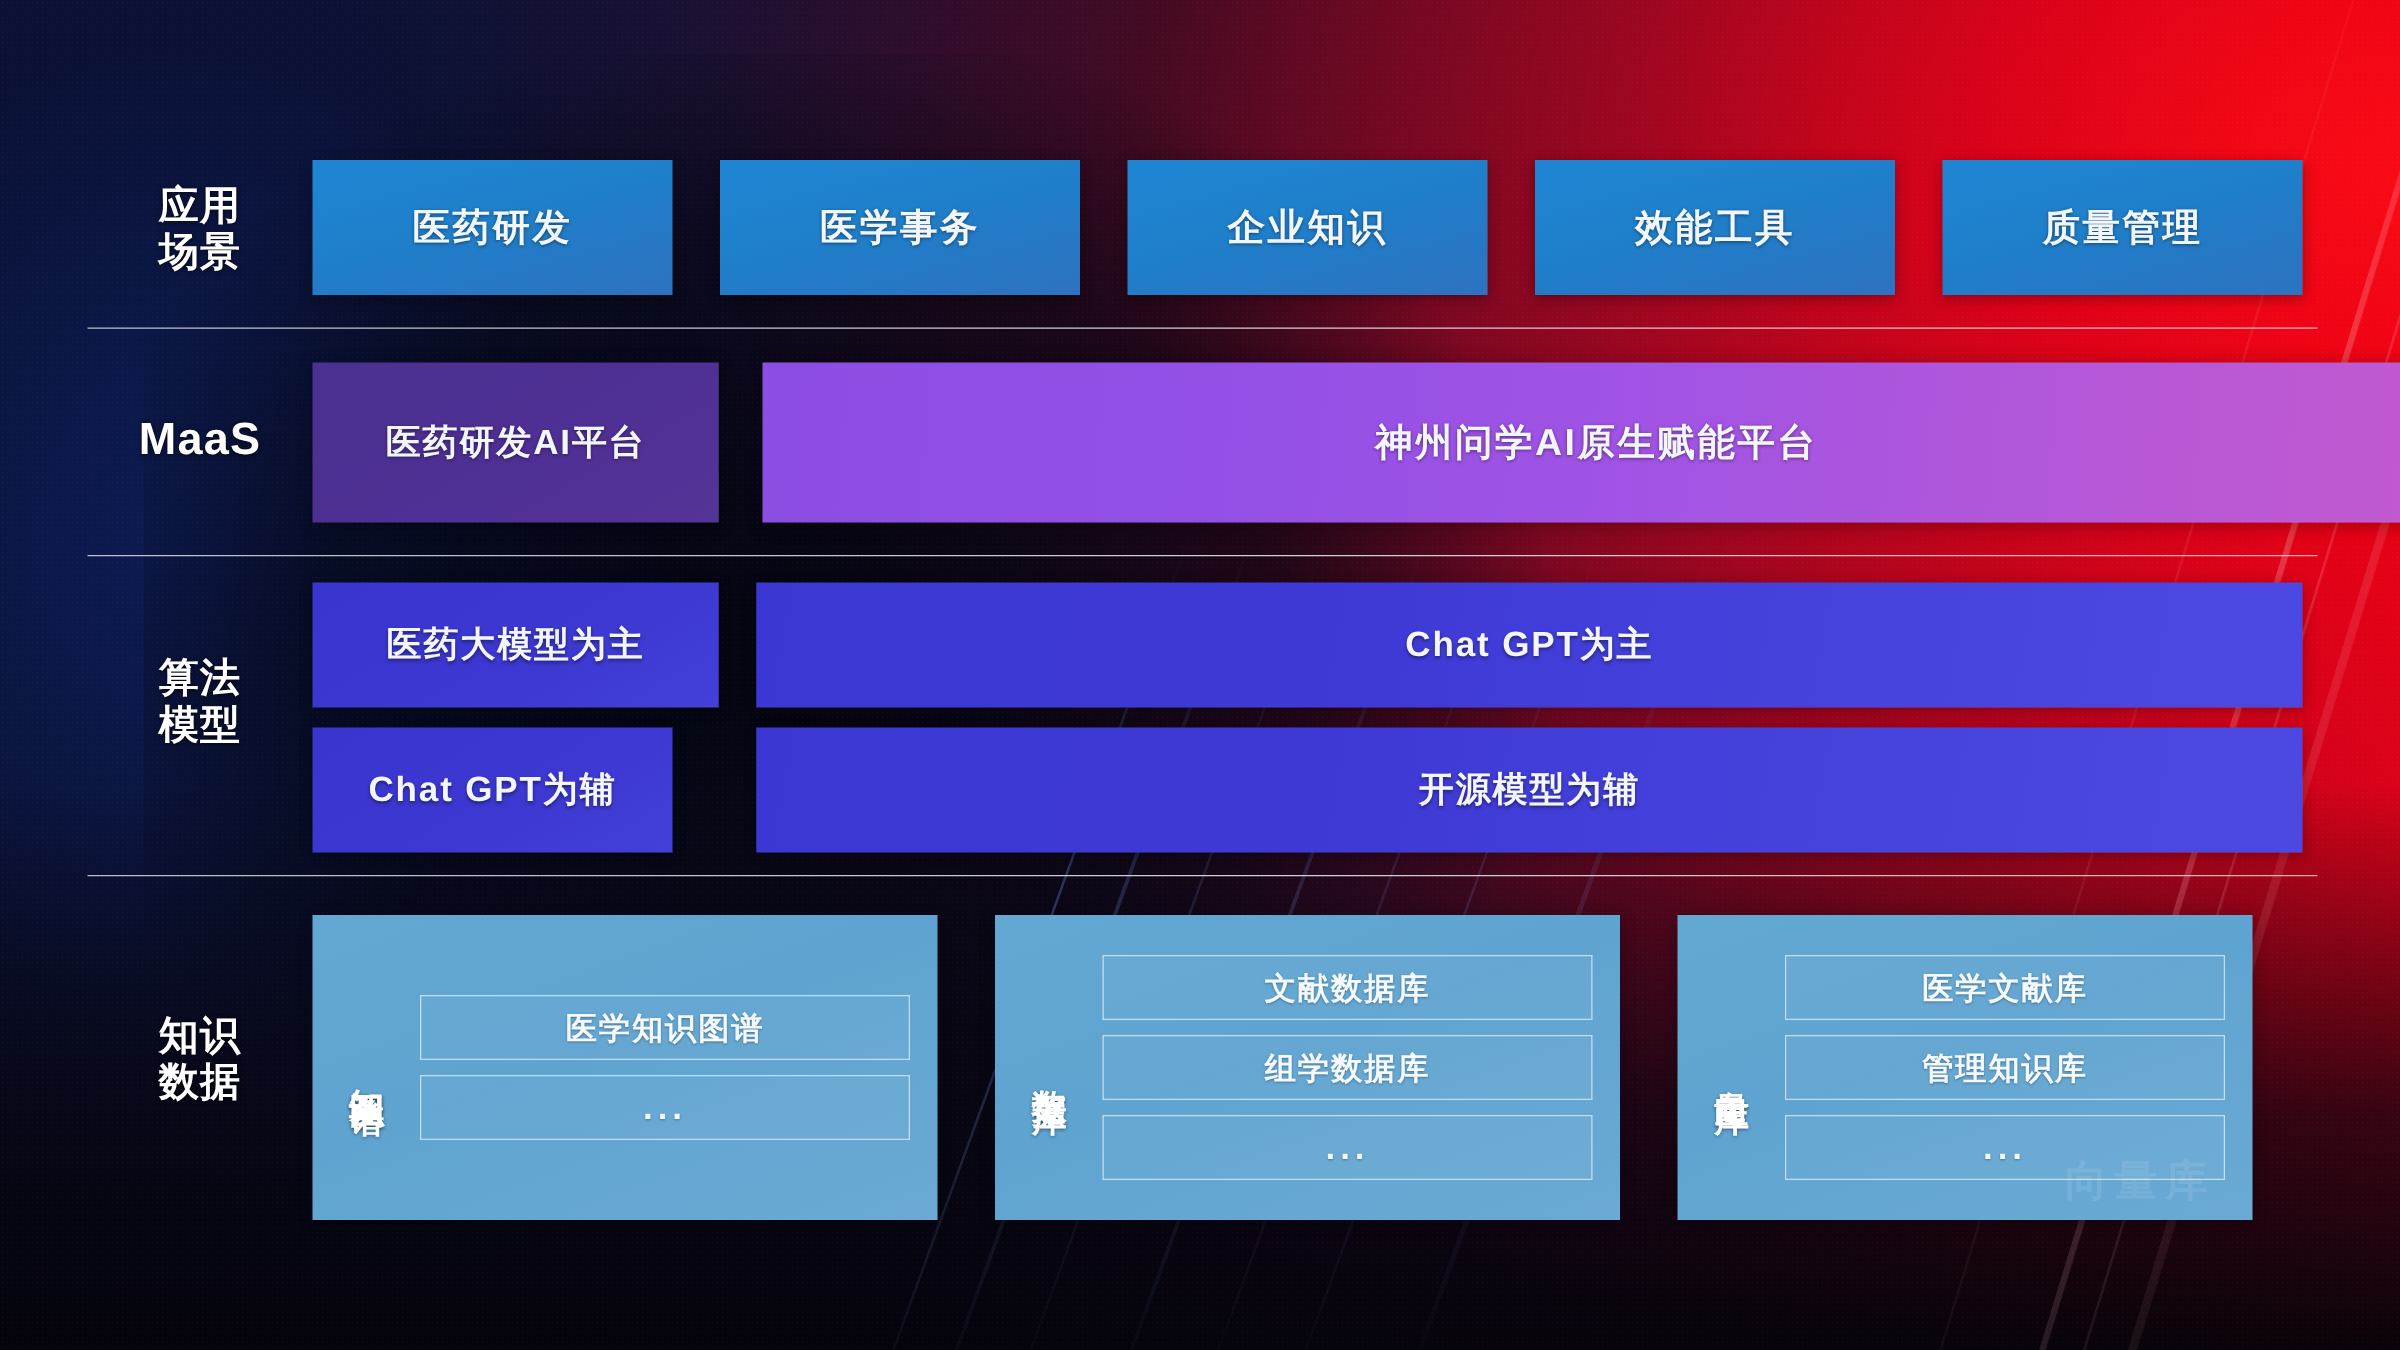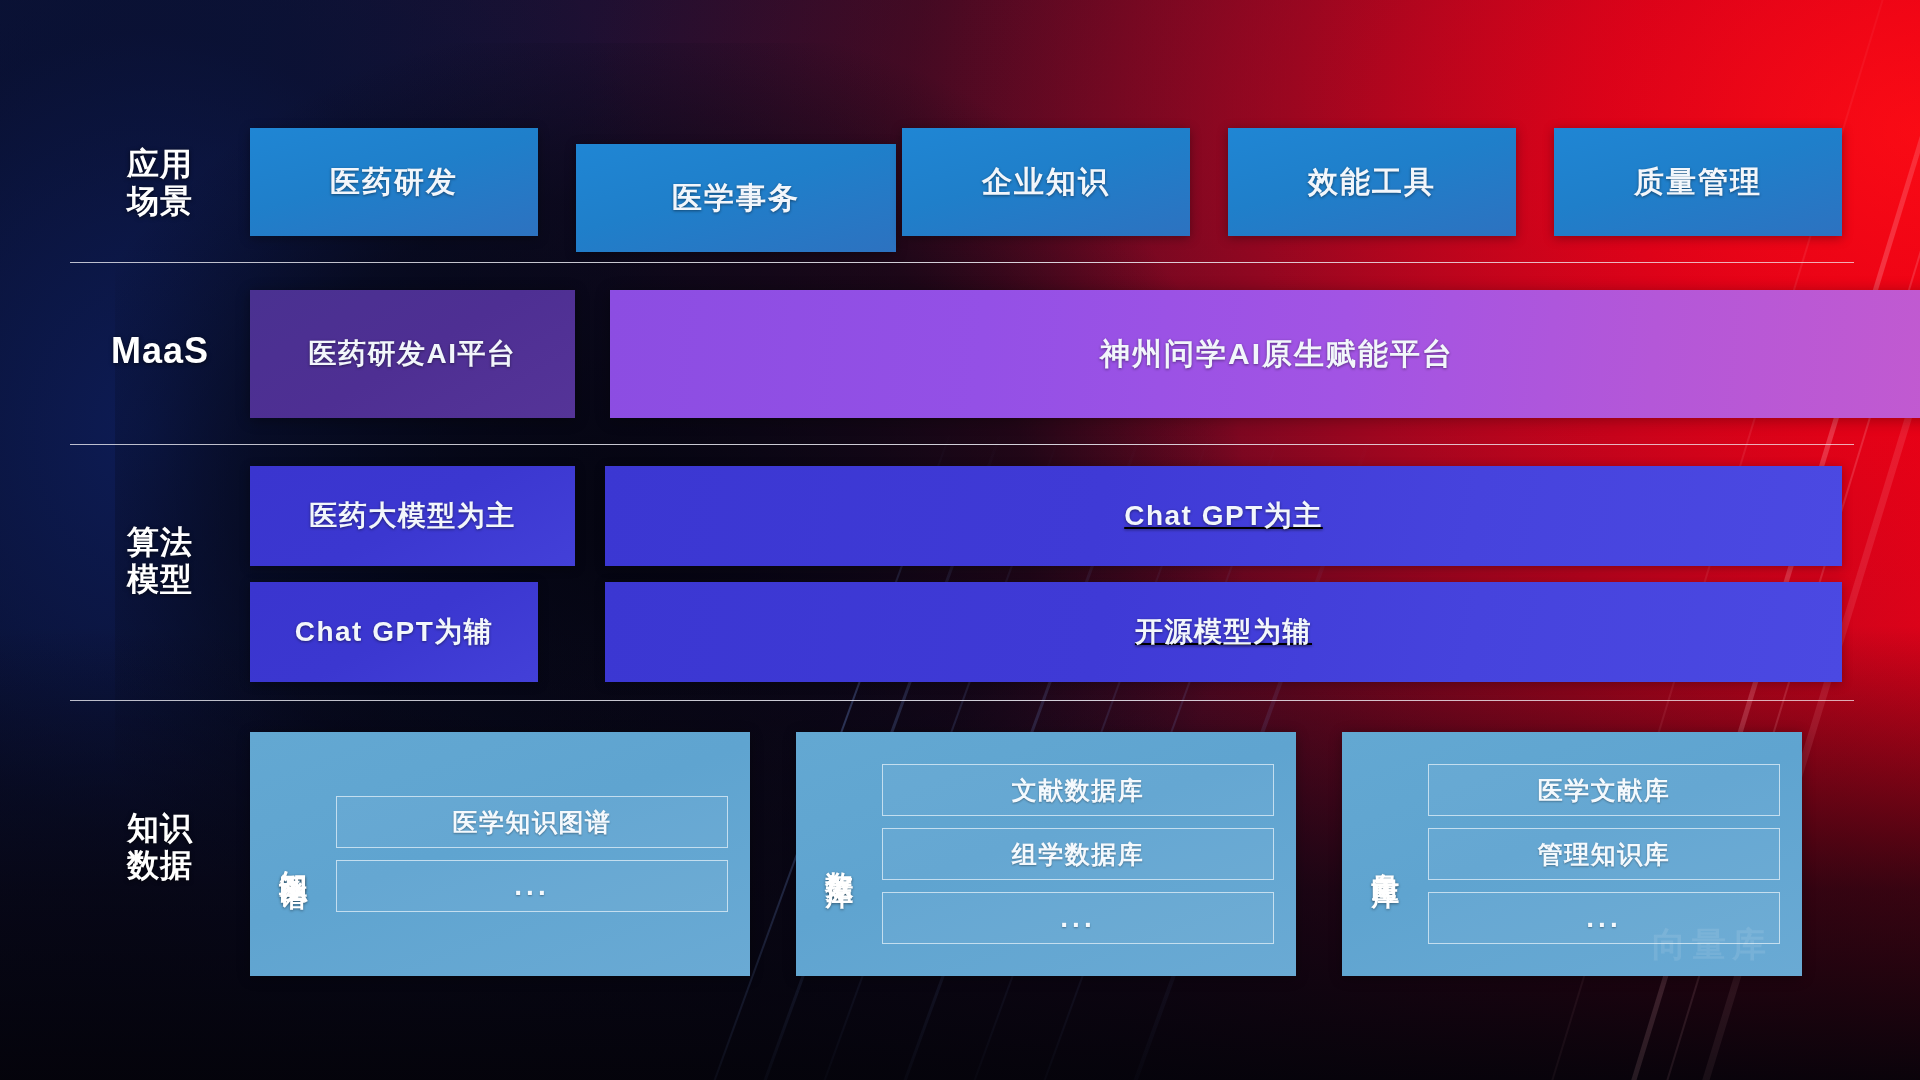--- a/index.html
+++ b/index.html
@@ -104,21 +104,20 @@
   .alg-left {
     position:absolute; height:100px; display:flex; align-items:center; justify-content:center;
     background:linear-gradient(150deg,#3a35cf 0%,#3b37d0 50%,#4340d8 100%);
     box-shadow:0 2px 10px rgba(0,0,0,.33);
   }
   .alg-left .boxtext { font-size:28px; letter-spacing:1.5px; }
   .alg-wide {
     position:absolute; height:100px; display:flex; align-items:center; justify-content:center;
     background:linear-gradient(100deg,#3b37d2 0%,#3f3ad6 40%,#4643dd 70%,#4b49e2 100%);
     box-shadow:0 2px 10px rgba(0,0,0,.3);
-    text-decoration:underline;
   }
   .alg-wide .boxtext { font-size:28px; letter-spacing:1.5px; }
 
   
   .kgroup {
     position:absolute; height:244px;
     background:linear-gradient(160deg,#63a8d2 0%,#5fa4d0 45%,#6aaad4 100%);
     display:flex; align-items:stretch;
     box-shadow:0 2px 12px rgba(0,0,0,.33);
   }
@@ -174,21 +173,21 @@
 <div id="frame">
 
   <div class="row" style="top:128px;">
     <div class="rowlabel" style="top:18px; font-size:32px;">
       <span class="ln">应用</span>
       <span class="ln">场景</span>
     </div>
     <div class="appbox" style="left:250px; width:288px;">
       <span class="boxtext">医药研发</span>
     </div>
-    <div class="appbox" style="left:576px; width:320px;margin-top:16px;">
+    <div class="appbox" style="left:576px; width:288px;">
       <span class="boxtext">医学事务</span>
     </div>
     <div class="appbox" style="left:902px; width:288px;">
       <span class="boxtext">企业知识</span>
     </div>
     <div class="appbox" style="left:1228px; width:288px;">
       <span class="boxtext">效能工具</span>
     </div>
     <div class="appbox" style="left:1554px; width:288px;">
       <span class="boxtext">质量管理</span>

